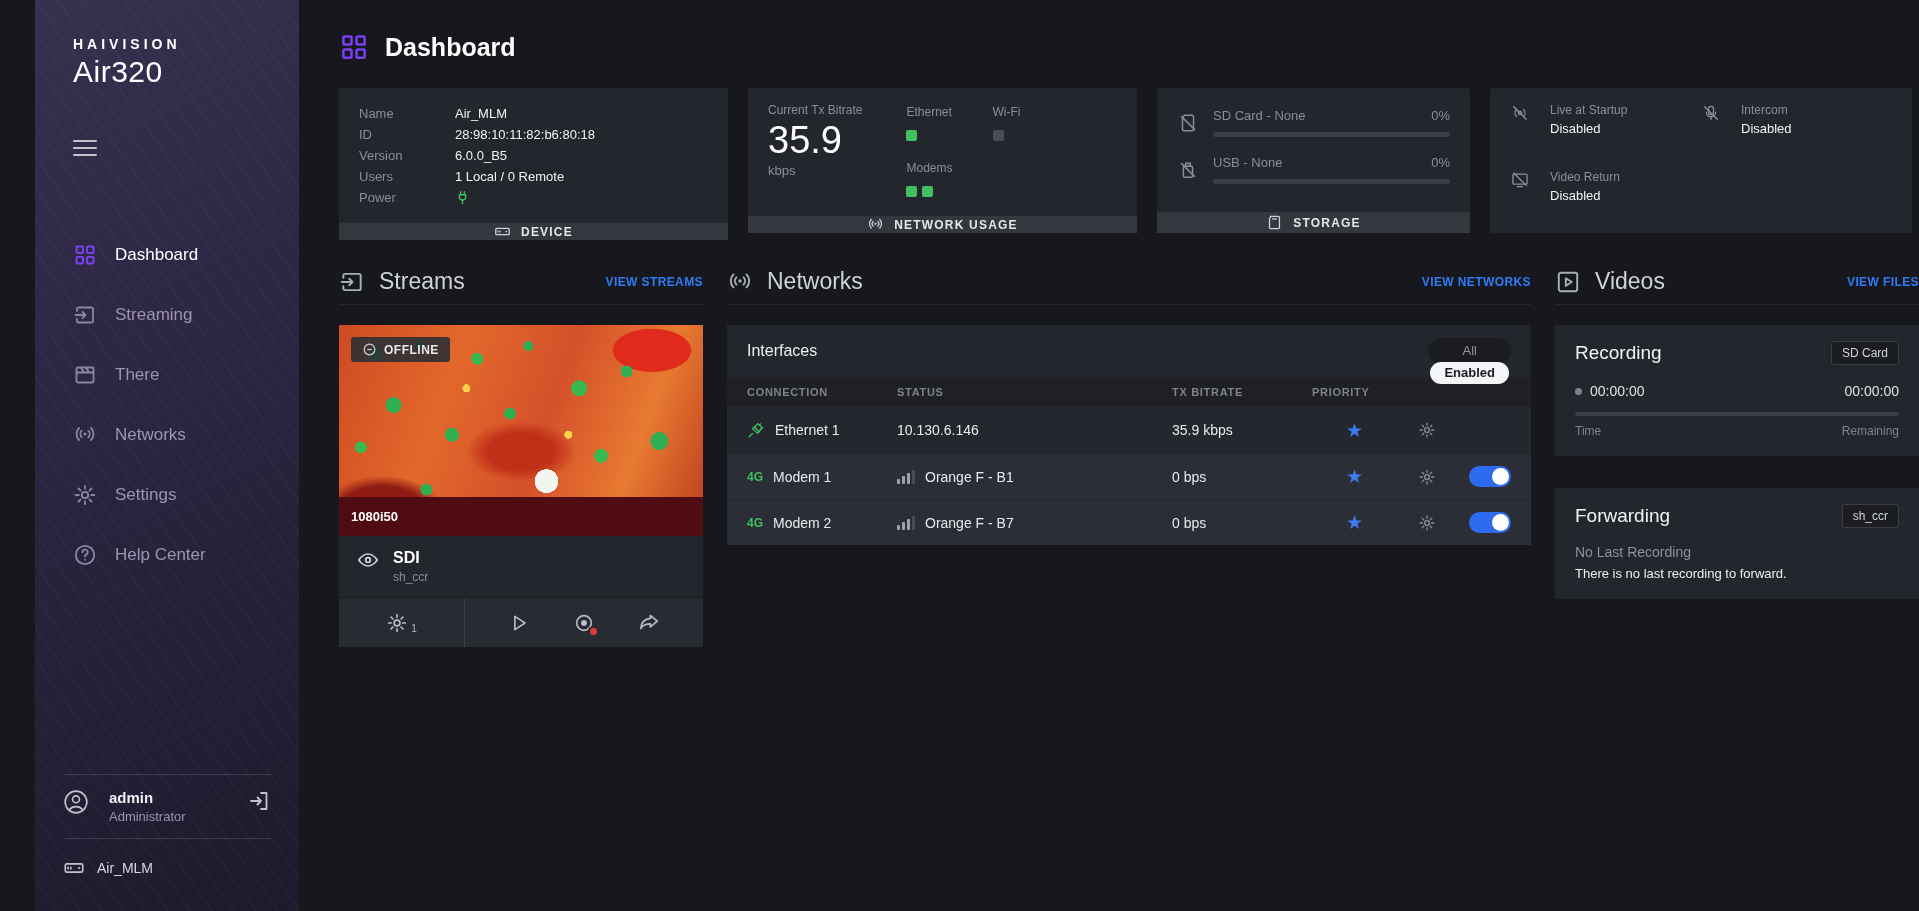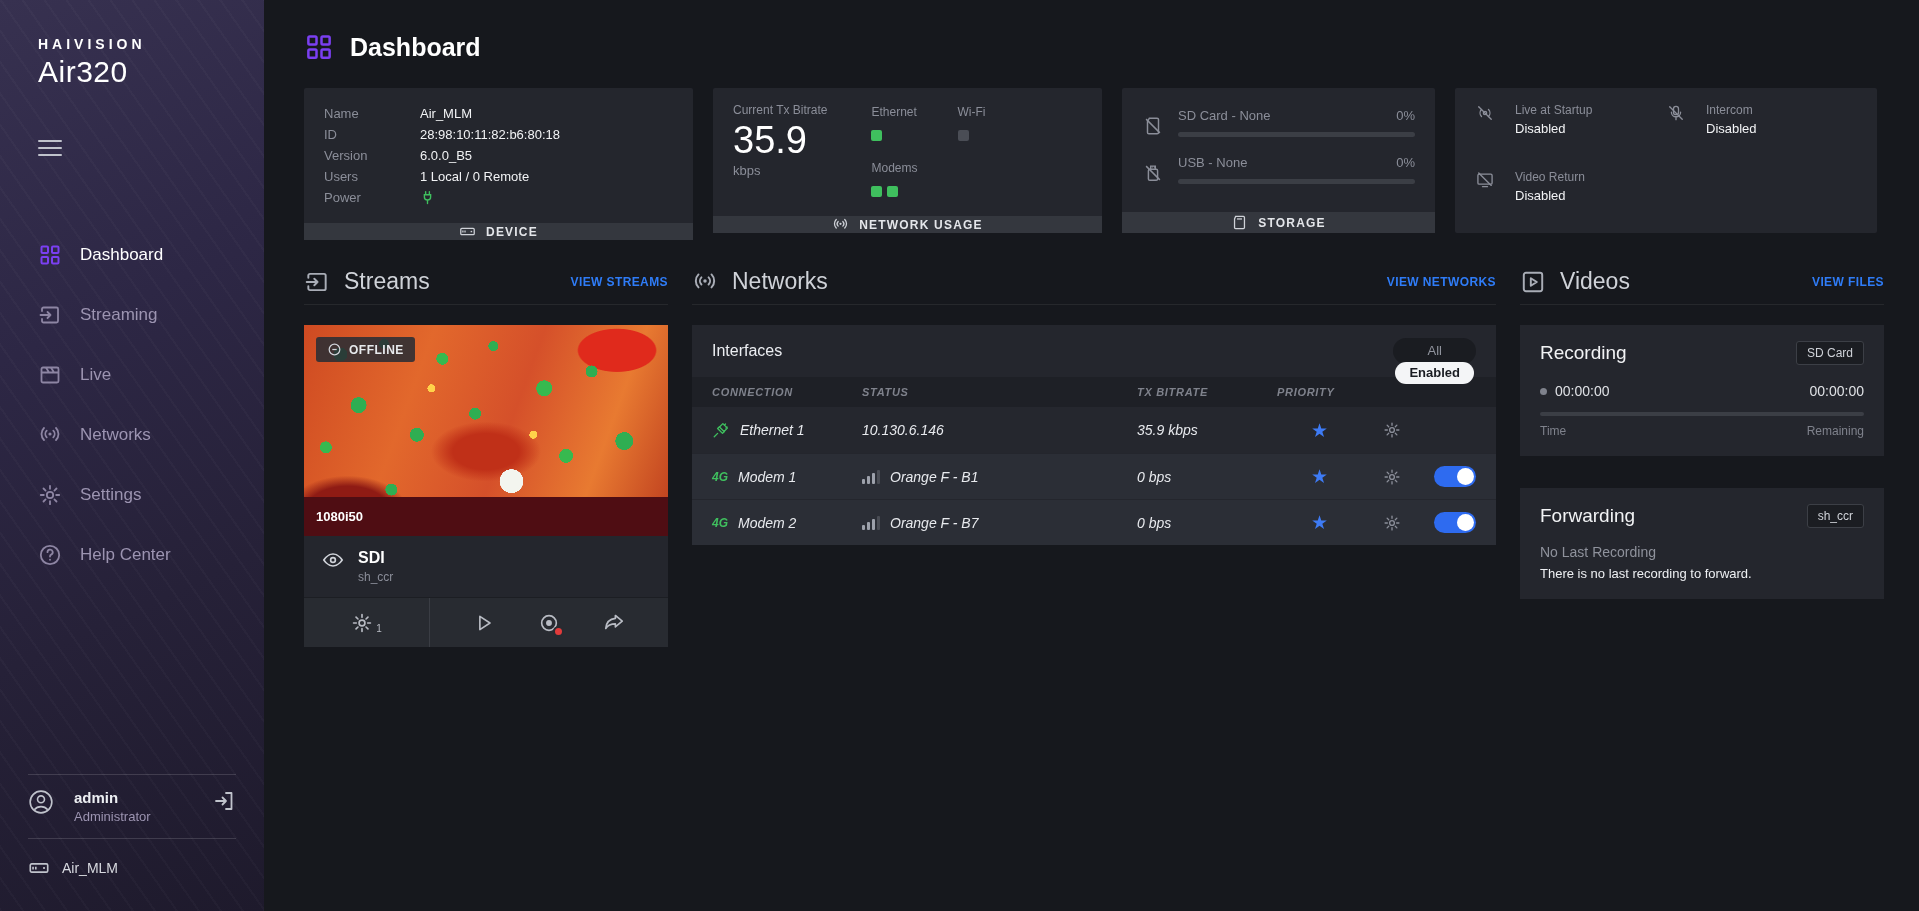--- a/index.html
+++ b/index.html
@@ -7,21 +7,21 @@
   body {
     font-family: "Liberation Sans", "DejaVu Sans", sans-serif;
     background: #16181d;
     color: #fff;
     overflow: hidden;
   }
   a { text-decoration: none; }
   button { font-family: inherit; }
   .icon svg { display: block; width: 100%; height: 100%; }
 
-  .app { display: flex; width: 100%; height: 100%; }
+  .app { display: flex; width: 100%; height: 100%; padding-left: 35px; }
 
   
   .sidebar {
     position: relative; flex: 0 0 264px; width: 264px; height: 100%;
     background:
       repeating-linear-gradient(55deg, rgba(255,255,255,0.022) 0 2px, transparent 2px 18px),
       linear-gradient(155deg, #373150 0%, #2d2745 35%, #262138 65%, #1e1a2c 100%);
   }
   .brand { padding: 36px 0 0 38px; }
   .brand-name { font-size: 14px; font-weight: bold; letter-spacing: 4px; color: #fff; }
@@ -69,21 +69,21 @@
 
   .nu-body { display: flex; gap: 44px; }
   .nu-label { font-size: 12px; color: #8b8e99; }
   .nu-value { font-size: 38px; color: #fff; line-height: 1.15; margin-top: 2px; }
   .nu-unit { font-size: 13px; color: #8b8e99; }
   .nu-ifaces { display: grid; grid-template-columns: auto auto; column-gap: 40px; row-gap: 16px; align-content: start; padding-top: 2px; }
   .nu-if .nu-label { margin-bottom: 8px; }
   .sq { display: inline-block; width: 11px; height: 11px; border-radius: 2px; background: #3fbf5e; margin-right: 5px; }
   .sq.off { background: #4a4d55; }
 
-  .st-row { display: flex; align-items: flex-end; gap: 14px; padding: 5px 0 13px; }
+  .st-row { display: flex; align-items: center; gap: 14px; padding: 5px 0 13px; }
   .st-icon { width: 22px; height: 22px; color: #8b8e99; flex: 0 0 auto; }
   .st-main { flex: 1; }
   .st-line { display: flex; justify-content: space-between; font-size: 13px; color: #8b8e99; }
   .st-bar { height: 5px; background: #3b3e45; border-radius: 3px; margin-top: 9px; }
 
   .opt-grid { display: grid; grid-template-columns: 1fr 1fr; row-gap: 18px; }
   .opt-item { display: flex; gap: 20px; }
   .opt-icon { width: 20px; height: 20px; color: #8b8e99; flex: 0 0 auto; }
   .opt-label { font-size: 12px; color: #8b8e99; }
   .opt-value { font-size: 13px; color: #f2f3f5; margin-top: 4px; }
@@ -148,21 +148,21 @@
 
   
   .if-panel { background: #24262d; }
   .if-header { display: flex; align-items: center; justify-content: space-between; height: 52px; padding: 0 20px; }
   .if-title { font-size: 16px; color: #eceef2; }
   .seg { display: flex; align-items: center; background: #1a1c21; border-radius: 14px; height: 26px; padding: 2px; flex-direction: column; }
   .seg-opt { font-size: 13px; color: #90939d; padding: 0 14px; line-height: 22px; border-radius: 11px; cursor: pointer;
     background: none; border: none; }
   .seg-opt.selected { background: #f4f5f7; color: #1a1c22; font-weight: bold; }
   .if-head, .if-row { display: grid; grid-template-columns: 150px 275px 140px 85px 60px 1fr;
-    padding: 0 20px; align-items: center; font-style: italic; }
+    padding: 0 20px; align-items: center; }
   .if-head { height: 30px; background: #1e2026; font-size: 11px; font-weight: bold; letter-spacing: .7px; color: #7f828c; }
   .if-row { height: 46px; font-size: 14px; color: #e8eaee; }
   .row-a { background: #25272e; }
   .row-b { background: #2b2e36; border-top: 1px solid #24262d; }
   .cell-conn { display: flex; align-items: center; gap: 10px; }
   .conn-icon { width: 18px; height: 18px; color: #3fbf5e; flex: 0 0 auto; }
   .badge-4g { color: #3fbf5e; font-size: 12px; font-weight: bold; }
   .cell-status { display: flex; align-items: center; gap: 10px; }
   .bars { display: inline-flex; align-items: flex-end; gap: 2px; height: 15px; }
   .bars i { display: block; width: 3px; background: #9da1ab; border-radius: 1px; }
@@ -227,21 +227,21 @@
         </span>
         <span>Streaming</span>
       </div>
       <div class="nav-item">
         <span class="icon">
           <svg viewBox="0 0 24 24" fill="none" stroke="currentColor" stroke-width="1.8" stroke-linejoin="round">
               <rect x="3.5" y="4.5" width="17" height="15" rx="1.5"></rect>
               <path d="M3.5 9.5h17M8 4.5l3 5M13 4.5l3 5"></path>
             </svg>
         </span>
-        <span>Live</span>
+        <span>There</span>
       </div>
       <div class="nav-item">
         <span class="icon">
           <svg viewBox="0 0 24 24" fill="none" stroke="currentColor" stroke-width="1.8" stroke-linecap="round">
               <circle cx="12" cy="11" r="1.6" fill="currentColor" stroke="none"></circle>
               <path d="M8.7 14.3a4.7 4.7 0 0 1 0-6.6M15.3 7.7a4.7 4.7 0 0 1 0 6.6M6 17a8.5 8.5 0 0 1 0-12M18 5a8.5 8.5 0 0 1 0 12"></path>
             </svg>
         </span>
         <span>Networks</span>
       </div>

